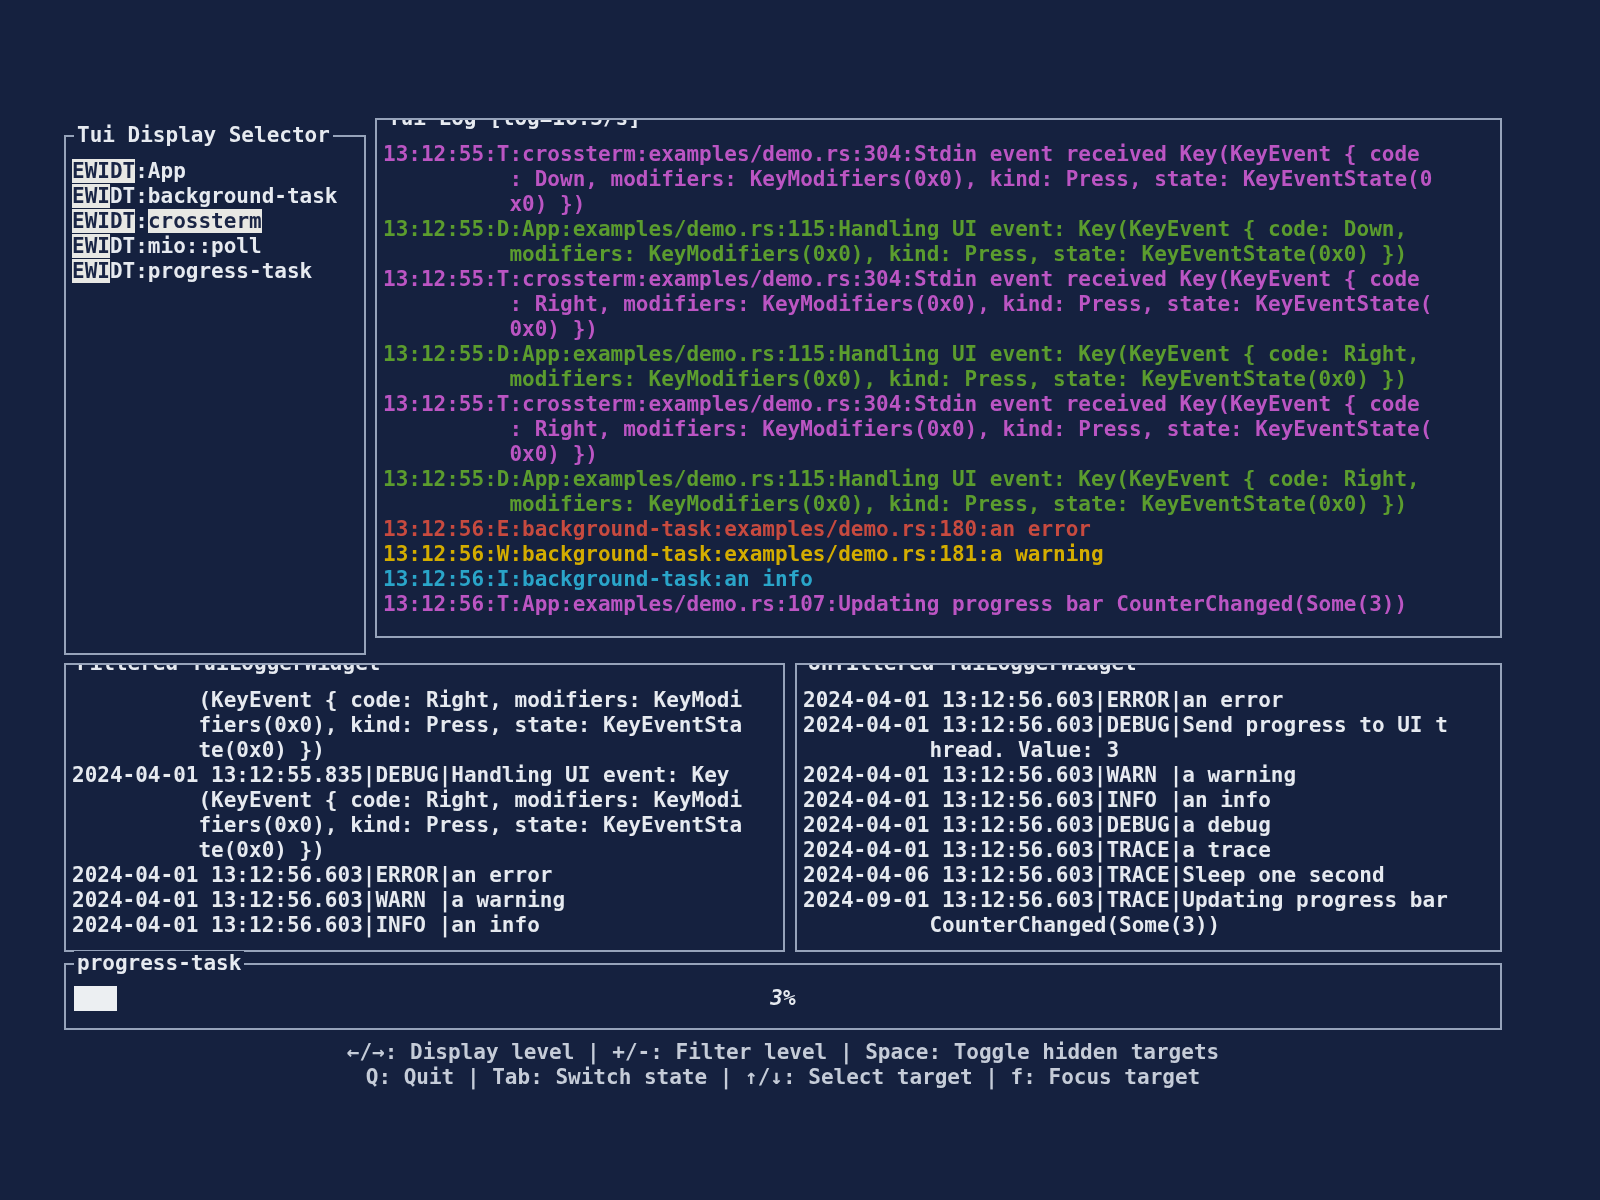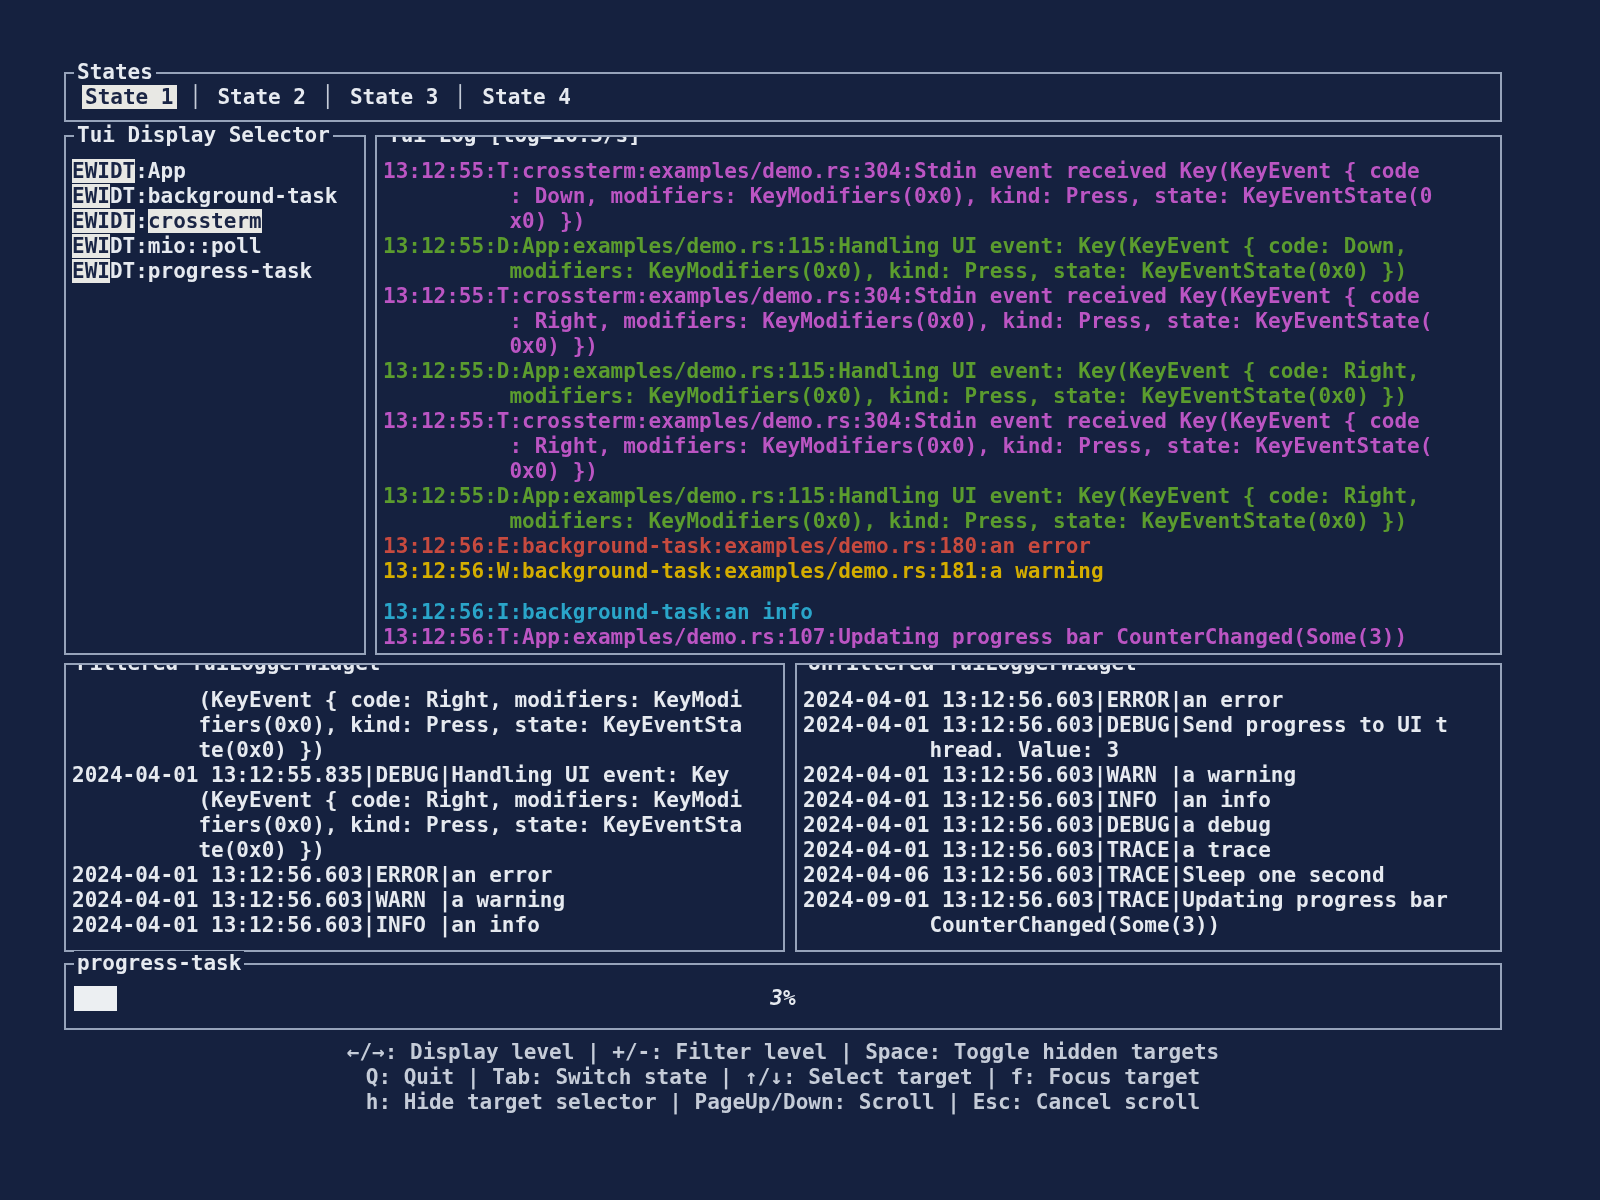--- a/index.html
+++ b/index.html
@@ -25,25 +25,25 @@
   
   .states-box{left:64px; top:72px; width:1438px; height:50px;}
   .tabs{padding:11px 0 0 16px; white-space:pre; color:var(--text);}
   .tab{padding:0 3px;}
   .tab.selected{background:var(--hl-bg); color:var(--hl-fg);}
   .tab-sep{color:var(--muted);}
   
   .selector-box{left:64px; top:135px; width:302px; height:520px;}
   .selector-rows{padding:22px 6px 0;}
   
-  .log-box{left:375px; top:135px; width:1127px; height:520px; overflow:hidden;}
+  .log-box{left:375px; top:118px; width:1127px; height:520px; overflow:hidden;}
   .log-rows{padding:22px 6px 0;}
   .level-trace{color:var(--trace);} .level-debug{color:var(--debug);}
   .level-error{color:var(--error);} .level-warn{color:var(--warn);}
-  .level-info{color:var(--info);margin-top:16px;}  .level-plain{color:var(--text);}
+  .level-info{color:var(--info);}  .level-plain{color:var(--text);}
   
   .filtered-box{left:64px; top:663px; width:721px; height:289px; overflow:hidden;}
   .unfiltered-box{left:795px; top:663px; width:707px; height:289px; overflow:hidden;}
   .filtered-box .log-rows,.unfiltered-box .log-rows{padding:23px 6px 0;}
   
   .progress-box{left:64px; top:963px; width:1438px; height:67px;}
   .gauge{position:relative; margin:21px 8px 0; height:25px;}
   .gauge-fill{position:absolute; left:0; top:0; bottom:0; background:var(--gauge);}
   .gauge-label{
     position:absolute; left:50%; transform:translateX(-50%);
@@ -51,24 +51,20 @@
   }
   
   .footer{position:absolute; left:64px; top:1040px; width:1438px;
     text-align:center; color:var(--muted); white-space:pre;}
 </style>
 </head>
 <body>
 
 <div class="screen">
 
-  <section class="box states-box">
-    <span class="box-title">States</span>
-    <div class="tabs" id="tabs"><span class="tab selected">State 1</span><span class="tab-sep"> │ </span><span class="tab">State 2</span><span class="tab-sep"> │ </span><span class="tab">State 3</span><span class="tab-sep"> │ </span><span class="tab">State 4</span></div>
-  </section>
 
   <section class="box selector-box">
     <span class="box-title">Tui Display Selector</span>
     <div class="selector-rows" id="selector-rows">
         <div class="row"><span class="hl">EWIDT</span><span>:App</span></div>
         <div class="row"><span class="hl">EWI</span><span>DT:background-task</span></div>
         <div class="row"><span class="hl">EWIDT</span><span>:</span><span class="hl">crossterm</span></div>
         <div class="row"><span class="hl">EWI</span><span>DT:mio::poll</span></div>
         <div class="row"><span class="hl">EWI</span><span>DT:progress-task</span></div>
       </div>
@@ -132,15 +128,15 @@
   </section>
 
   <section class="box progress-box">
     <span class="box-title">progress-task</span>
     <div class="gauge">
       <div class="gauge-fill" id="gauge-fill" style="width: 3%;"></div>
       <span class="gauge-label">3%</span>
     </div>
   </section>
 
-  <div class="footer" id="footer"><div class="row-center">←/→: Display level | +/-: Filter level | Space: Toggle hidden targets</div><div class="row-center">Q: Quit | Tab: Switch state | ↑/↓: Select target | f: Focus target</div><div class="row-center">h: Hide target selector | PageUp/Down: Scroll | Esc: Cancel scroll</div></div>
+  <div class="footer" id="footer"><div class="row-center">←/→: Display level | +/-: Filter level | Space: Toggle hidden targets</div><div class="row-center">Q: Quit | Tab: Switch state | ↑/↓: Select target | f: Focus target</div></div>
 
 </div>
 
 </body></html>

